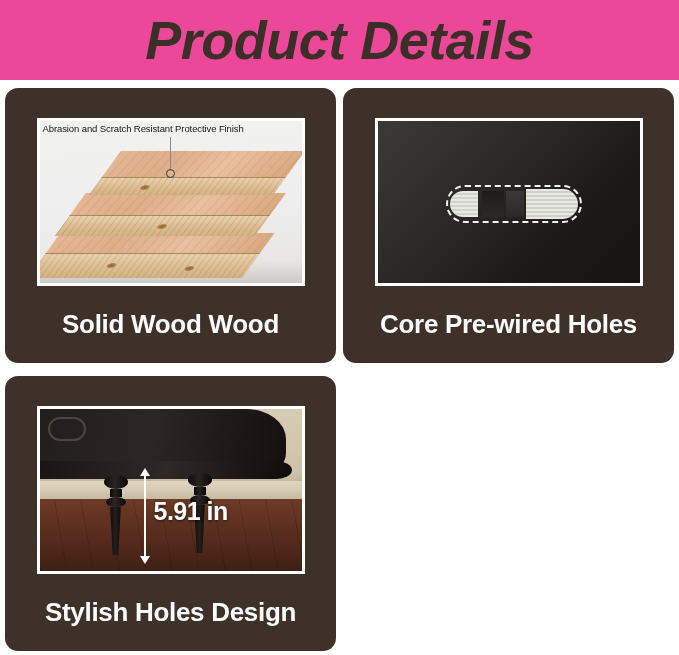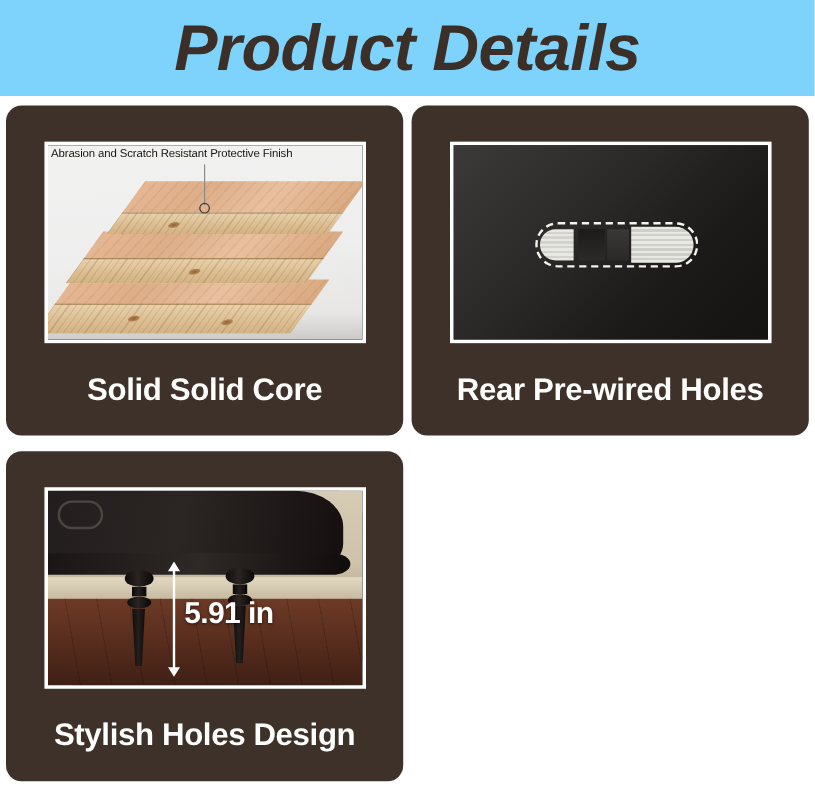--- a/index.html
+++ b/index.html
@@ -15,21 +15,21 @@
     position: relative;
   }
 
   
   #page-title {
     width: 679px;
     height: 80px;
     display: flex;
     align-items: center;
     justify-content: center;
-    background: #7dd3fc;
+    background: #ec4899;
   }
   #page-title .title-text {
     font-family: "Liberation Sans", sans-serif;
     font-weight: bold;
     font-style: italic;
     font-size: 54px;
     line-height: 56px;
     letter-spacing: -0.5px;
     color: #3b2f28;
     white-space: nowrap;
@@ -386,37 +386,37 @@
             <div class="knot" style="left:46px; top:7px;"></div>
           </div>
         </div>
 
         <div class="callout-line"></div>
         <div class="callout-dot"></div>
         <div class="callout-label">Abrasion and Scratch Resistant Protective Finish</div>
       </div>
     </div>
     <div class="card-caption">
-      <span>Solid Solid Core</span>
+      <span>Solid Wood Wood</span>
     </div>
   </div>
 
 
   <div class="card">
     <div class="card-photo">
       <div class="holes-scene">
         <div class="hole-fill-a"></div>
         <div class="hole-fill-b"></div>
         <div class="hole-fill-c"></div>
         <div class="hole-fill-d"></div>
         <div class="hole-outline"></div>
       </div>
     </div>
     <div class="card-caption">
-      <span>Rear Pre-wired Holes</span>
+      <span>Core Pre-wired Holes</span>
     </div>
   </div>
 
   <div class="card">
     <div class="card-photo">
       <div class="foot-scene">
         <div class="fs-wall"></div>
         <div class="fs-baseboard"></div>
         <div class="fs-floor"></div>
         <div class="fs-cabinet">

